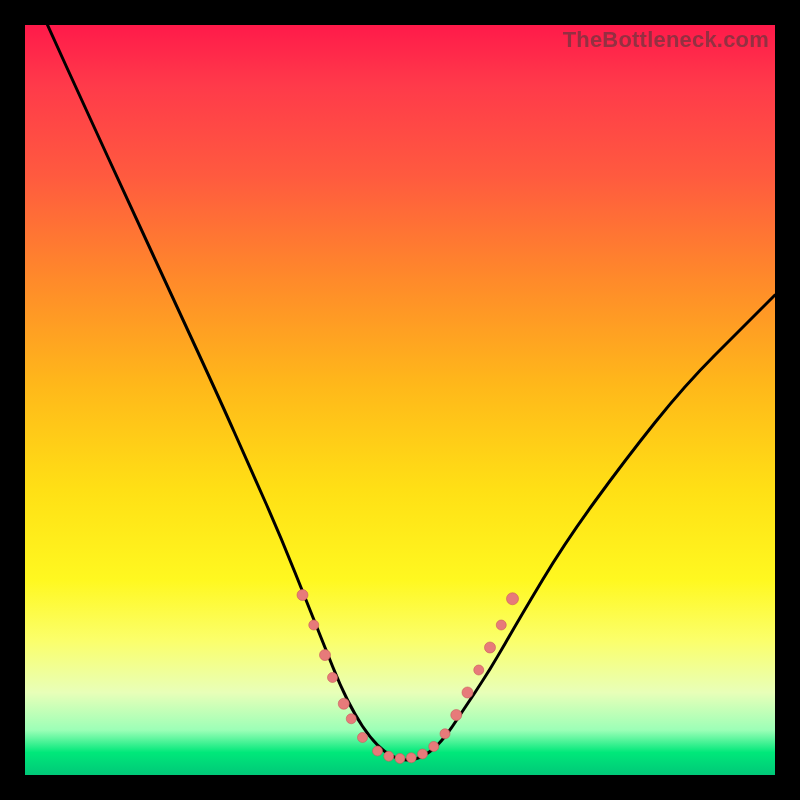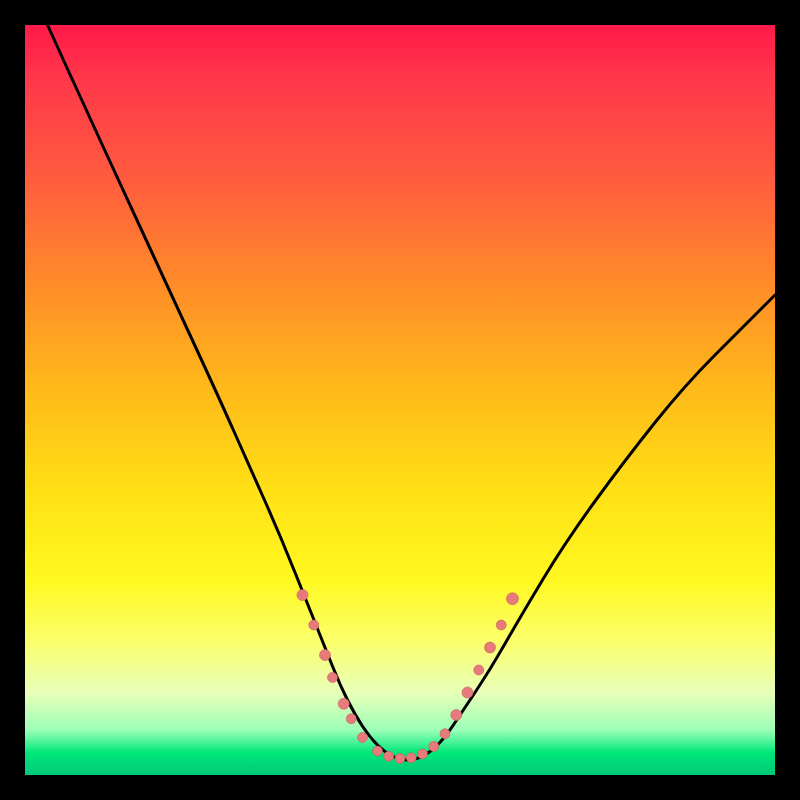--- a/index.html
+++ b/index.html
@@ -54,20 +54,21 @@
     top: 0;
     width: 750px;
     height: 750px;
   }
 </style>
 </head>
 <body>
 
 <div class="frame">
   <div class="plot-area">
+    <div class="watermark">TheBottleneck.com</div>
     <svg class="curve" viewBox="0 0 750 750" preserveAspectRatio="none">
       <path id="curve-path" fill="none" stroke="#000" stroke-width="3" stroke-linecap="round" d="M 22.5 0 Q 22.5 0 41.25 41.25 Q 60 82.5 82.5 131.25 Q 105.00000000000001 180 127.5 228.75 Q 150 277.5 172.5 326.25 Q 195 375 210 408.75 Q 225 442.5 240 476.25 Q 255.00000000000003 510 270 547.5 Q 285 585 292.5 603.75 Q 300 622.5 307.5 641.25 Q 315 660 322.5 675 Q 330 690 337.5 701.25 Q 345 712.5 352.5 720 Q 360 727.5 367.5 731.25 Q 375 735 382.5 735 Q 390 735 397.5 731.25 Q 405 727.5 412.5 720 Q 420.00000000000006 712.5 427.5 701.25 Q 434.99999999999994 690 450 667.5 Q 465 645 480 618.75 Q 495 592.5 517.5 555 Q 540 517.5 570 476.25 Q 600 435 630 397.5 Q 660 360 690 330 Q 720 300 735 285 T 750 270"></path>
       <g id="markers">
           <circle cx="277.5" cy="570" r="5.5" fill="#e77a7a" stroke="#c95a5a" stroke-width="0.6"></circle>
           <circle cx="288.75" cy="600" r="5" fill="#e77a7a" stroke="#c95a5a" stroke-width="0.6"></circle>
           <circle cx="300" cy="630" r="5.5" fill="#e77a7a" stroke="#c95a5a" stroke-width="0.6"></circle>
           <circle cx="307.5" cy="652.5" r="5" fill="#e77a7a" stroke="#c95a5a" stroke-width="0.6"></circle>
           <circle cx="318.75" cy="678.75" r="5.5" fill="#e77a7a" stroke="#c95a5a" stroke-width="0.6"></circle>
           <circle cx="326.25" cy="693.75" r="5" fill="#e77a7a" stroke="#c95a5a" stroke-width="0.6"></circle>
           <circle cx="337.5" cy="712.5" r="5" fill="#e77a7a" stroke="#c95a5a" stroke-width="0.6"></circle>

